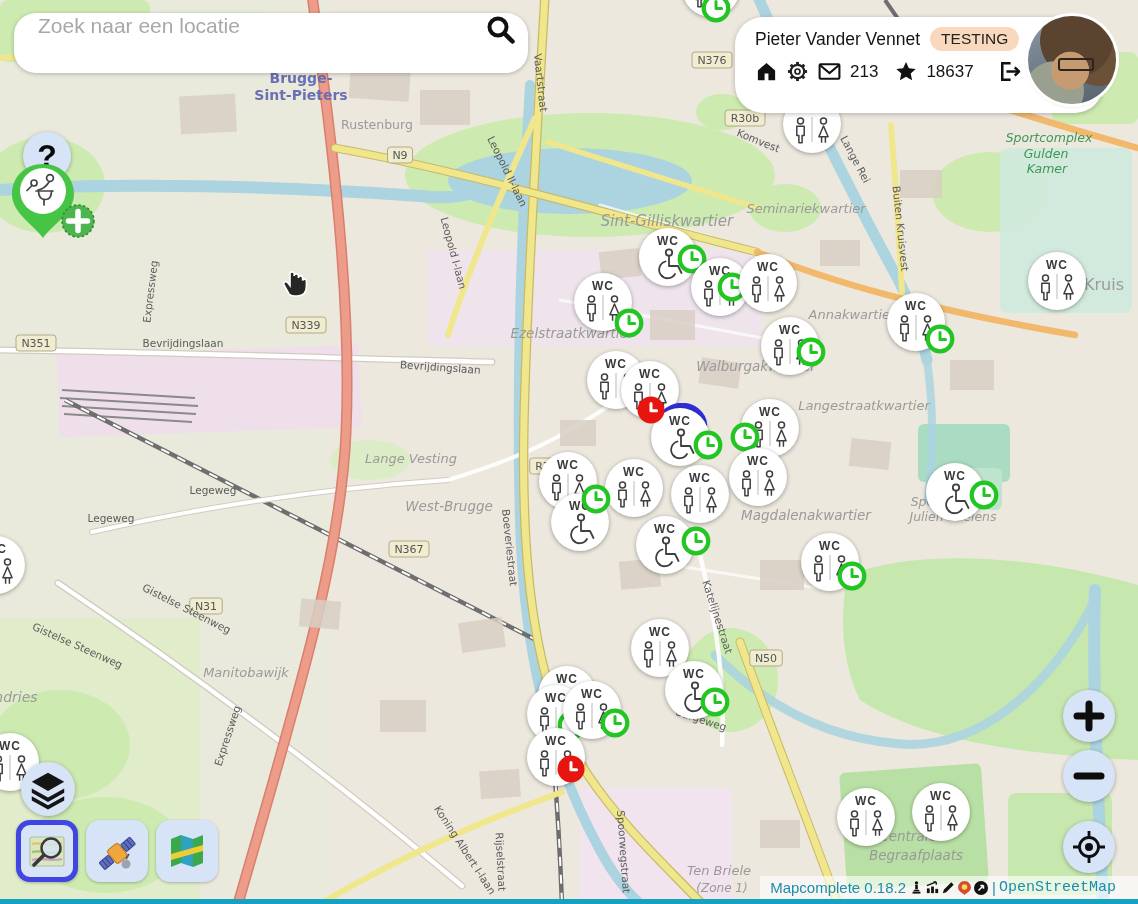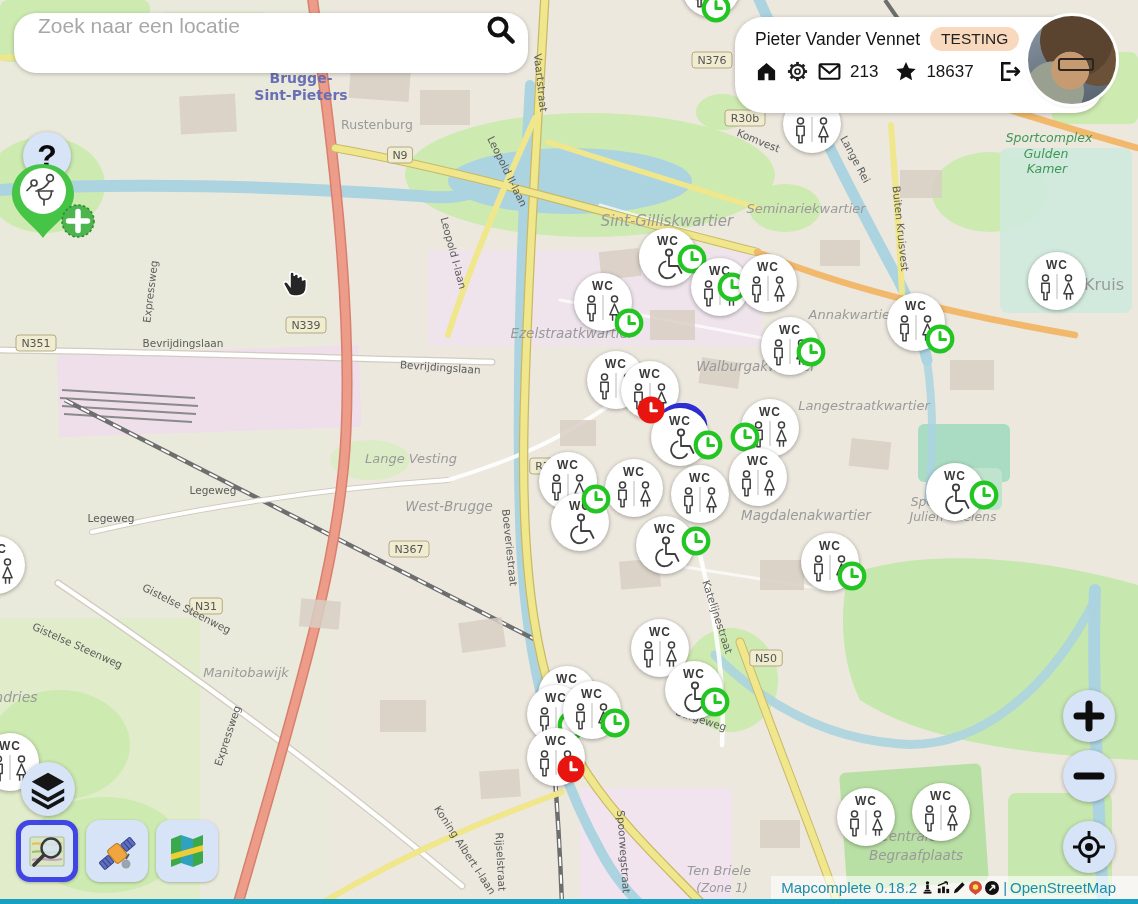--- a/index.html
+++ b/index.html
@@ -52,21 +52,21 @@
   .stylebtn{width:62px;height:62px;border-radius:14px;background:#d7e4f8;display:flex;
             align-items:center;justify-content:center;box-shadow:0 1px 3px rgba(0,0,0,.25);cursor:pointer;}
   .stylebtn.sel{border:5px solid #4146e3;}
   
   .zoomin{left:1063px;top:690px;width:52px;height:52px;}
   .zoomout{left:1063px;top:750px;width:52px;height:52px;}
   .geo{left:1063px;top:821px;width:52px;height:52px;}
   
   .attr{right:0;bottom:5px;height:23px;background:rgba(255,255,255,.62);display:flex;
         align-items:center;gap:3px;padding:0 22px 0 10px;font-size:15px;color:#1d8cae;}
-  .attr a{color:#1d8cae;text-decoration:none;}
+  .attr a{color:#1d8cae;text-decoration:none;font-family:Liberation Mono, monospace;}
   .attr .icons{display:flex;align-items:center;gap:1px;}
   .tealbar{left:0;bottom:0;width:100%;height:5px;background:#16a1c3;}
 </style>
 </head>
 <body>
 
 <div class="app">
 
   <svg class="map-svg" width="1138" height="904" viewBox="0 0 1138 904">
     <rect x="0" y="0" width="1138" height="904" fill="#ece8de"></rect>

